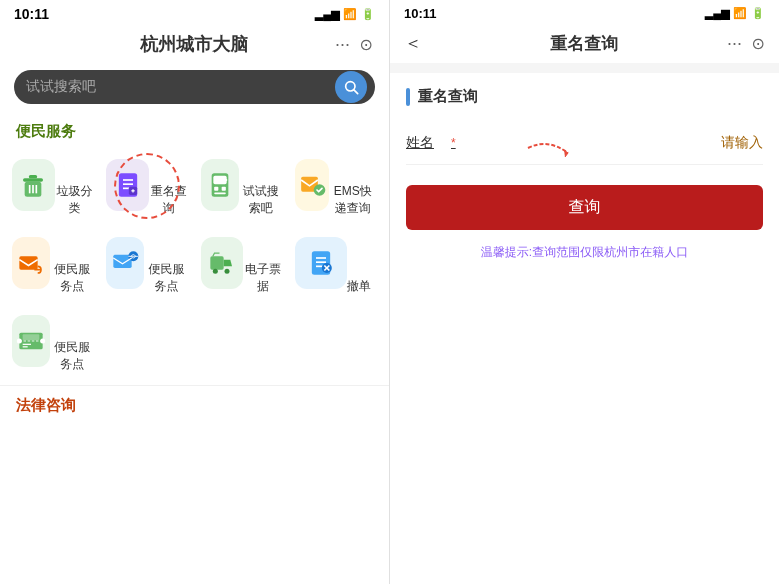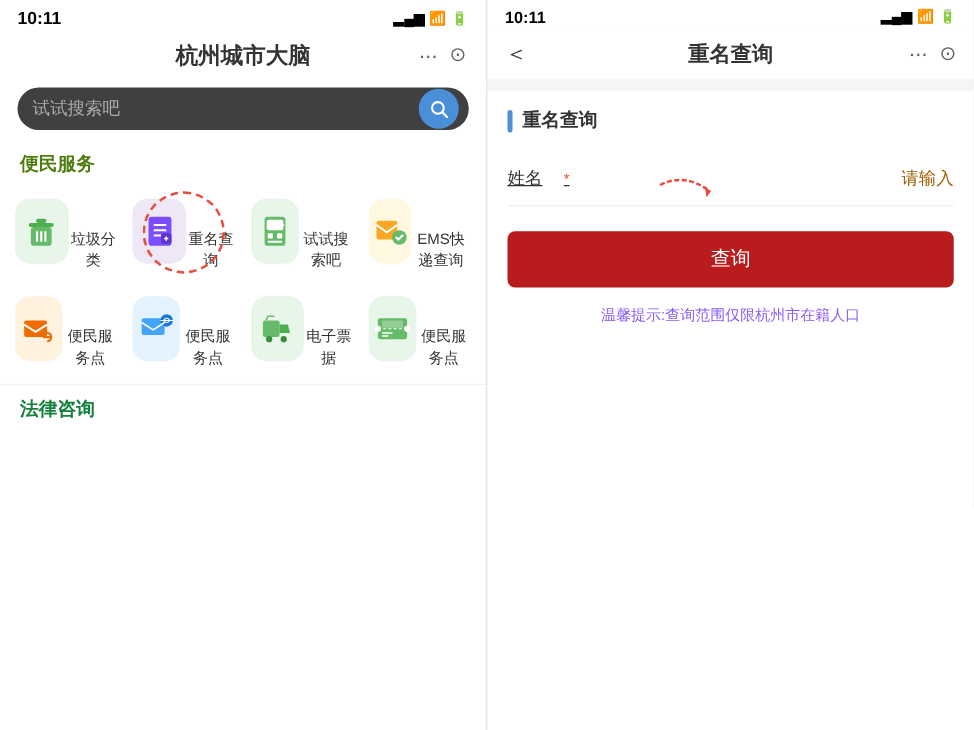--- a/index.html
+++ b/index.html
@@ -144,21 +144,21 @@
     .icon-mail { background: #fff3e0; }
     .icon-intl { background: #e3f2fd; }
     .icon-delivery { background: #e8f5e9; }
     .icon-cancel { background: #e3f2fd; }
     .icon-ticket { background: #e8f5e9; }
 
     .law-section {
       padding: 10px 16px 4px;
       font-size: 15px;
       font-weight: 700;
-      color: #15803d;
+      color: #c2410c;
       border-top: 1px solid #f0f0f0;
     }
 
     
     .right-panel {
       width: 389px;
       height: 584px;
       background: #f5f5f5;
       display: flex;
       flex-direction: column;
@@ -400,20 +400,34 @@
           <rect x="4" y="10" width="16" height="16" rx="2" fill="#66bb6a"></rect>
           <path d="M20 14 L28 14 L30 22 L20 22Z" fill="#4caf50"></path>
           <circle cx="10" cy="28" r="3" fill="#388e3c"></circle>
           <circle cx="24" cy="28" r="3" fill="#388e3c"></circle>
           <path d="M7 10 L9 6 L15 6" stroke="#66bb6a" stroke-width="1.5" fill="none"></path>
         </svg>
       </div>
       <span class="service-label">电子票据</span>
     </div>
 
+    <div class="service-item">
+      <div class="service-icon icon-cancel">
+        <svg width="30" height="30" viewBox="0 0 36 36">
+          <rect x="7" y="4" width="22" height="28" rx="3" fill="#42a5f5"></rect>
+          <line x1="12" y1="12" x2="24" y2="12" stroke="white" stroke-width="2"></line>
+          <line x1="12" y1="17" x2="24" y2="17" stroke="white" stroke-width="2"></line>
+          <line x1="12" y1="22" x2="20" y2="22" stroke="white" stroke-width="2"></line>
+          <circle cx="25" cy="24" r="6" fill="#1976d2"></circle>
+          <line x1="22" y1="21" x2="28" y2="27" stroke="white" stroke-width="2"></line>
+          <line x1="28" y1="21" x2="22" y2="27" stroke="white" stroke-width="2"></line>
+        </svg>
+      </div>
+      <span class="service-label">撤单</span>
+    </div>
 
     <div class="service-item">
       <div class="service-icon icon-ticket">
         <svg width="30" height="30" viewBox="0 0 36 36">
           <rect x="4" y="8" width="28" height="20" rx="2" fill="#66bb6a"></rect>
           <circle cx="4" cy="18" r="3" fill="white"></circle>
           <circle cx="32" cy="18" r="3" fill="white"></circle>
           <line x1="4" y1="18" x2="32" y2="18" stroke="white" stroke-width="1" stroke-dasharray="3,2"></line>
           <rect x="8" y="10" width="20" height="7" rx="1" fill="white" opacity="0.3"></rect>
           <line x1="8" y1="22" x2="18" y2="22" stroke="white" stroke-width="1.5"></line>

